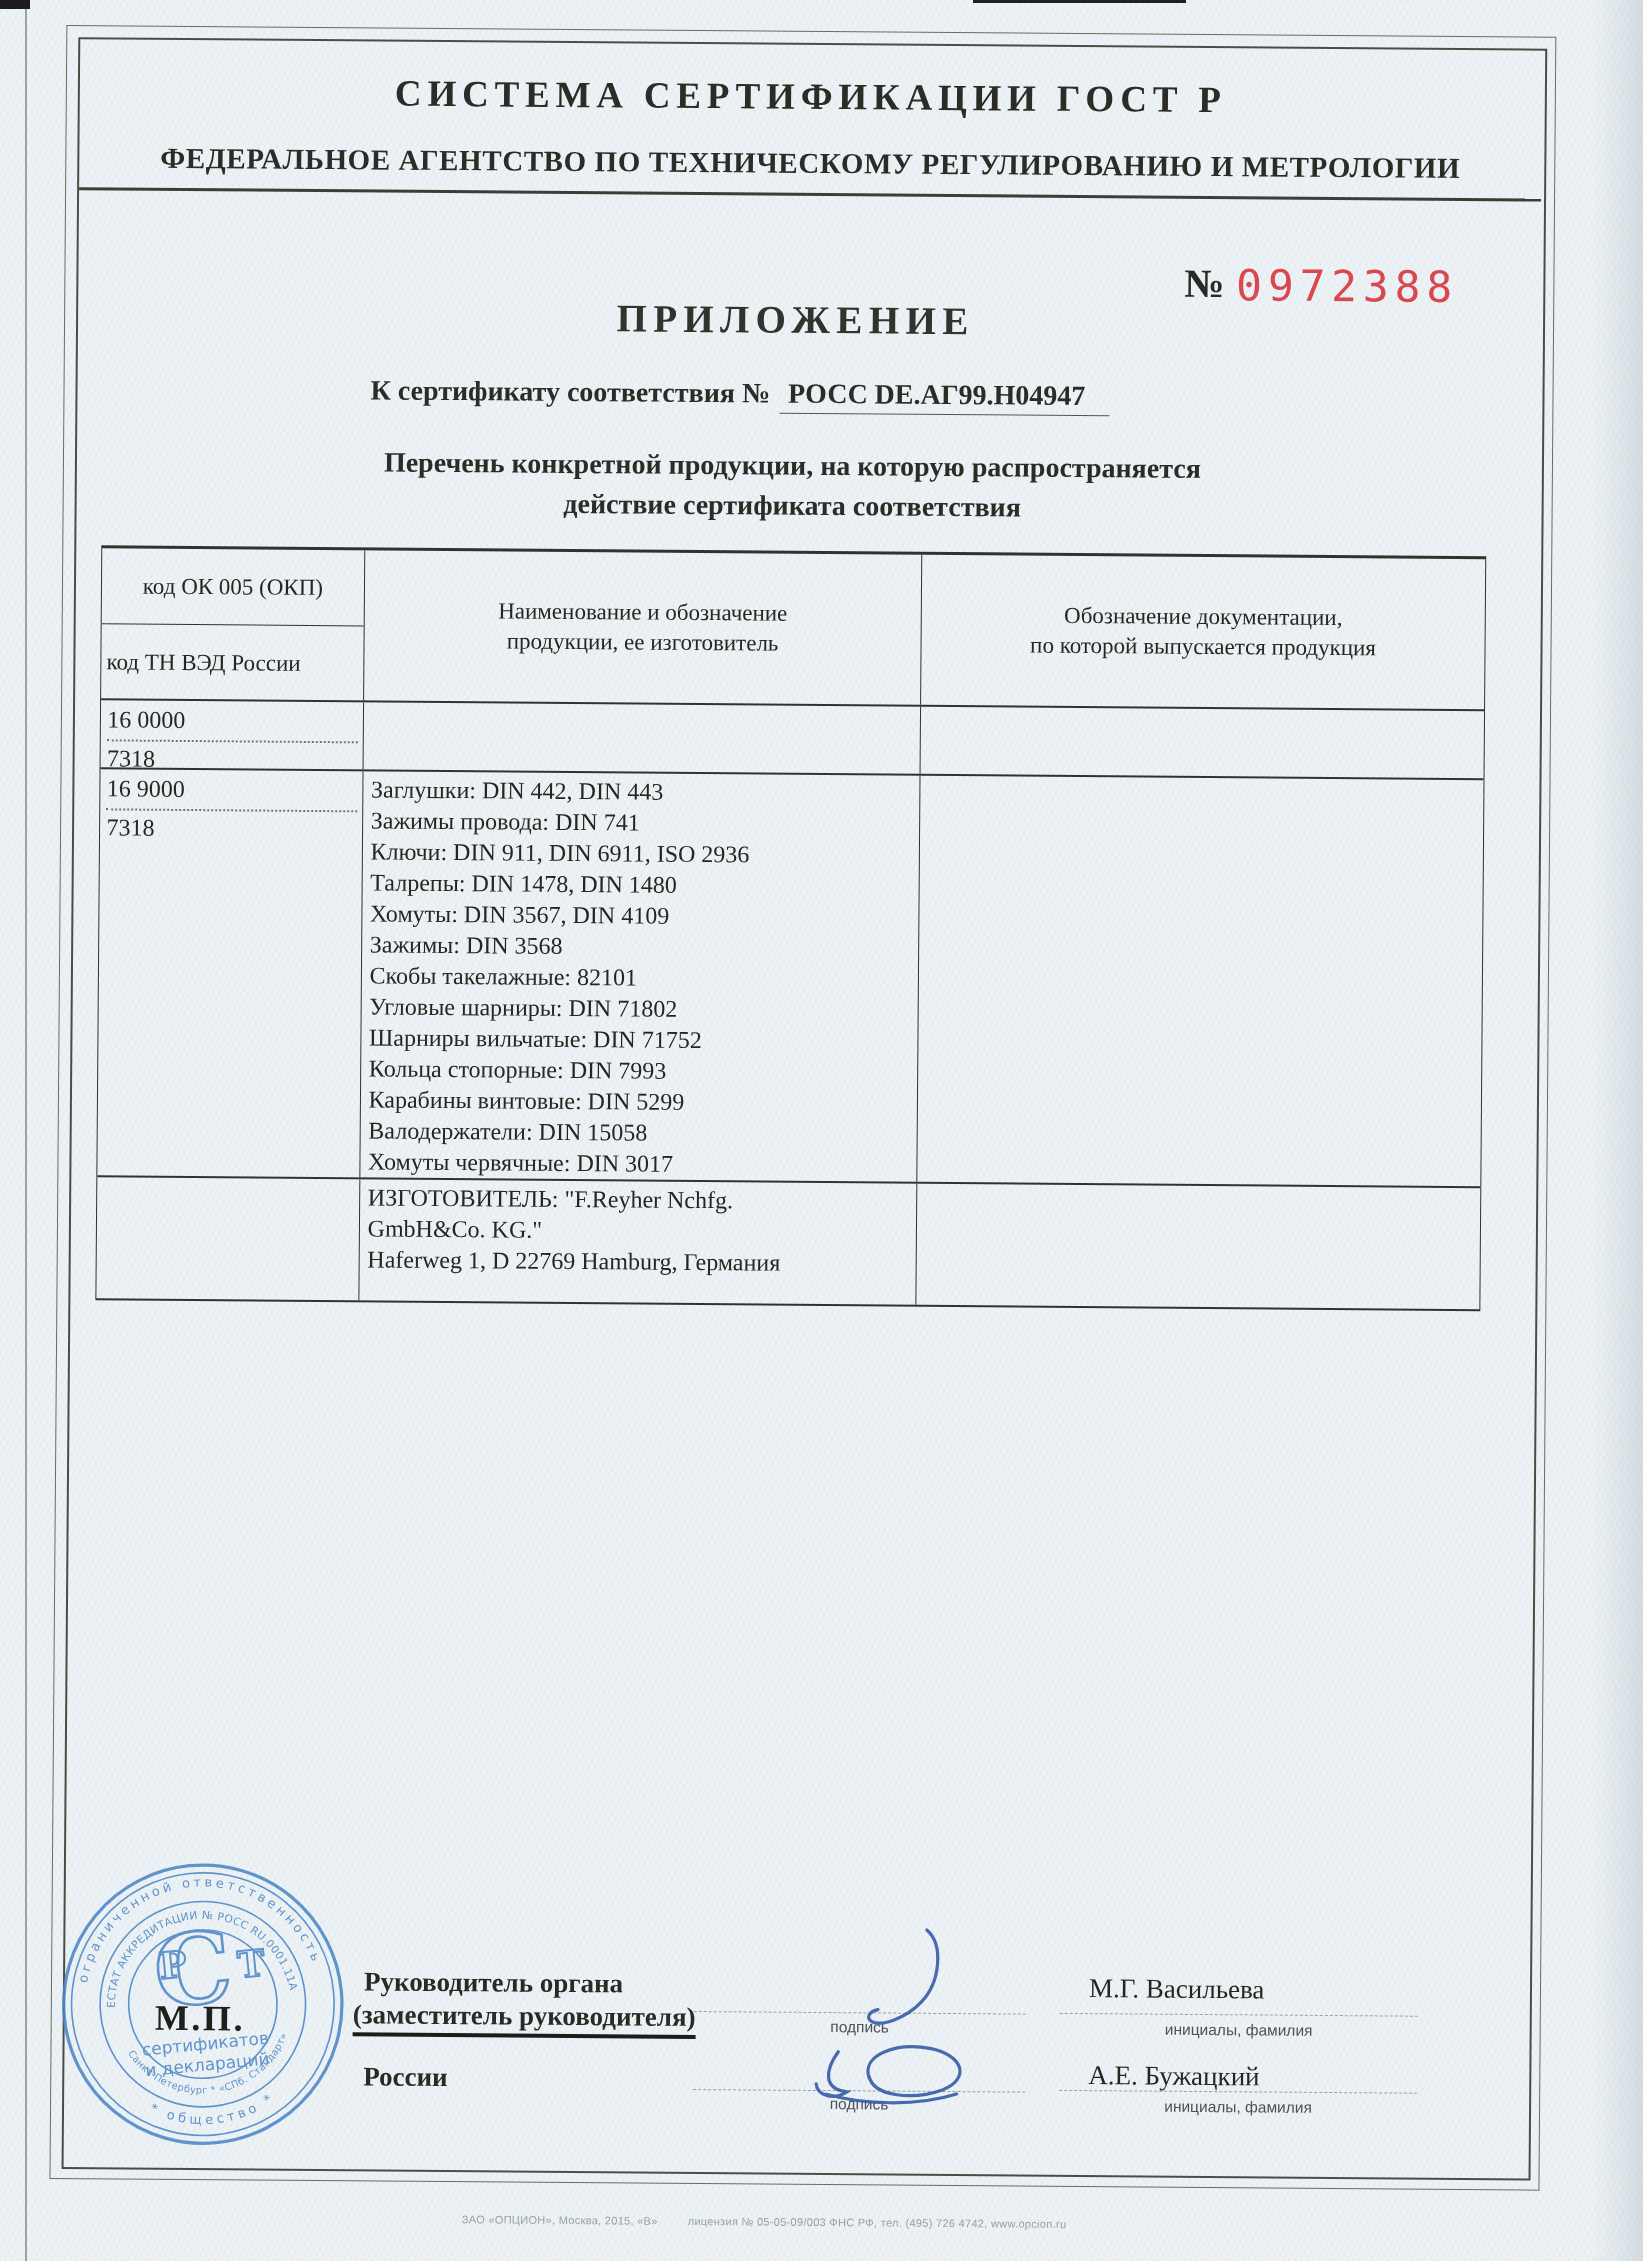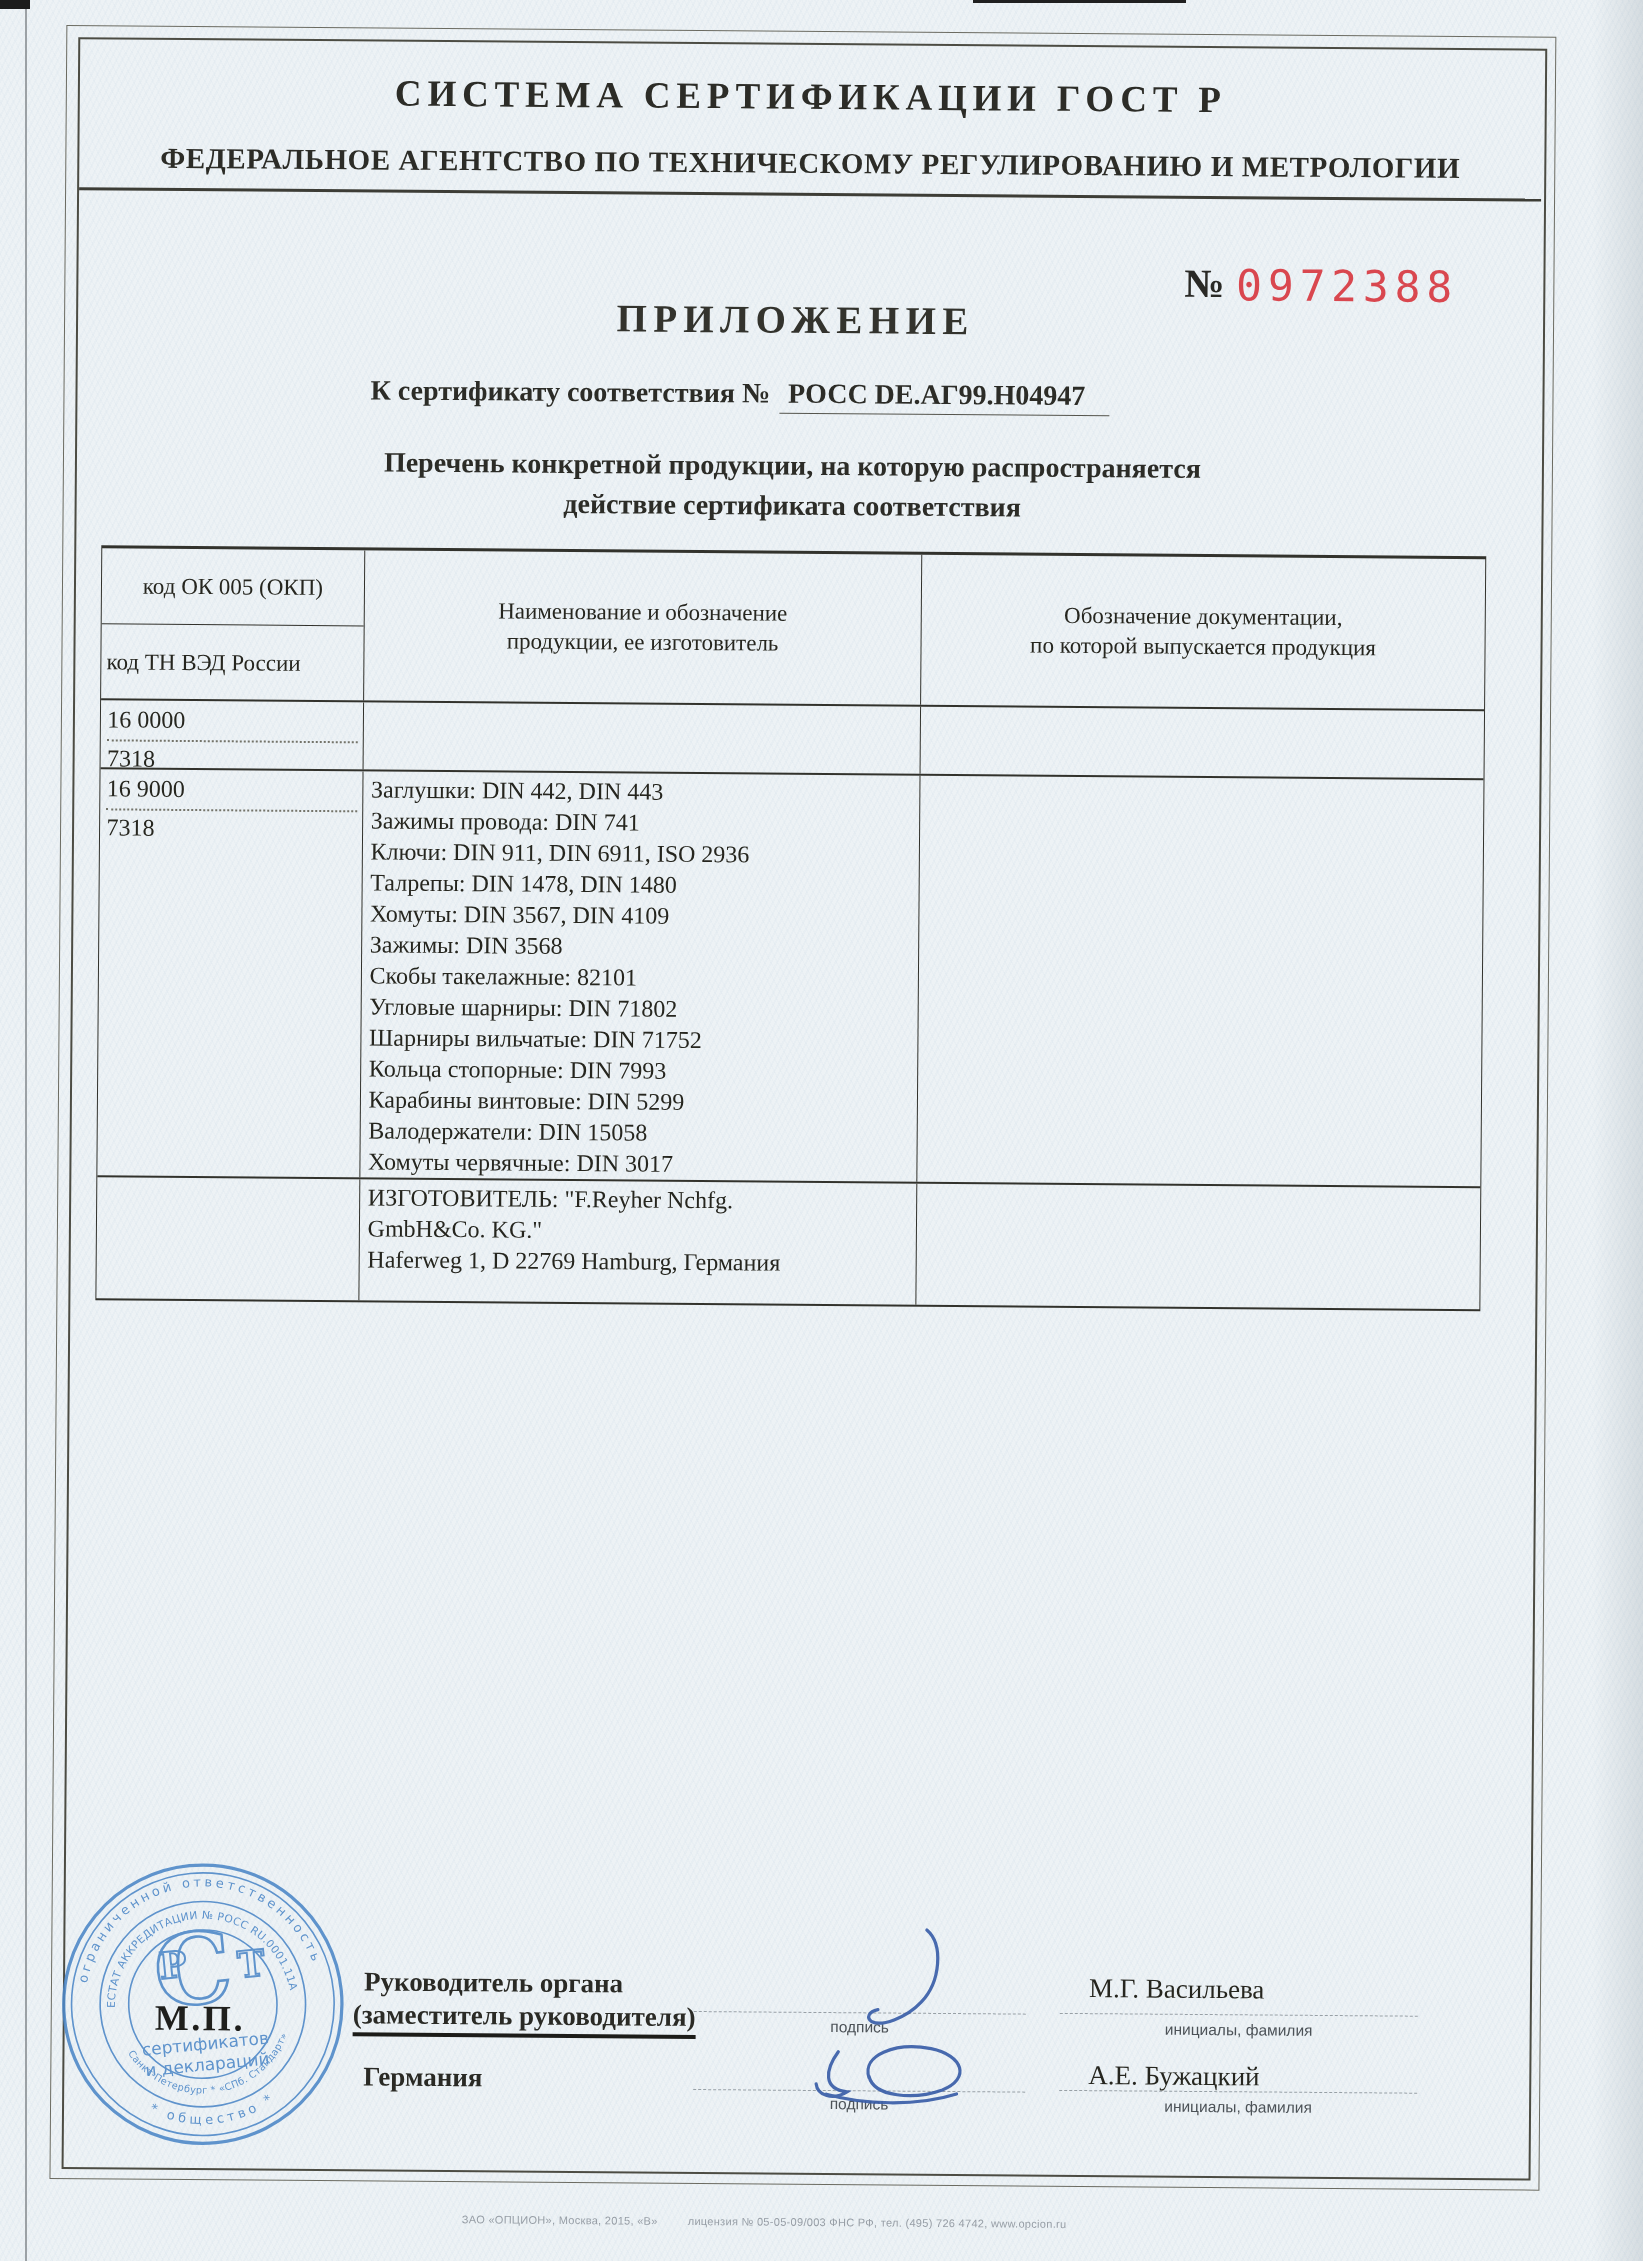--- a/index.html
+++ b/index.html
@@ -215,21 +215,21 @@
       <g fill="#4c87c7" font-family="DejaVu Sans, sans-serif" text-anchor="middle">
         <text x="218" y="290" font-size="26">сертификатов</text>
         <text x="218" y="322" font-size="26">и деклараций</text>
       </g>
     </svg>
 
     <div class="mp-label">М.П.</div>
 
     <div class="role1a">Руководитель органа</div>
     <div class="role1b">(заместитель руководителя)</div>
-    <div class="role2">Германия</div>
+    <div class="role2">России</div>
 
     <div class="sigline sig-l1"></div>
     <div class="sigline sig-l2"></div>
     <div class="sigline name-l1"></div>
     <div class="sigline name-l2"></div>
 
     <div class="sig-cap cap-p1">подпись</div>
     <div class="sig-cap cap-p2">подпись</div>
     <div class="sig-cap cap-n1">инициалы, фамилия</div>
     <div class="sig-cap cap-n2">инициалы, фамилия</div>

